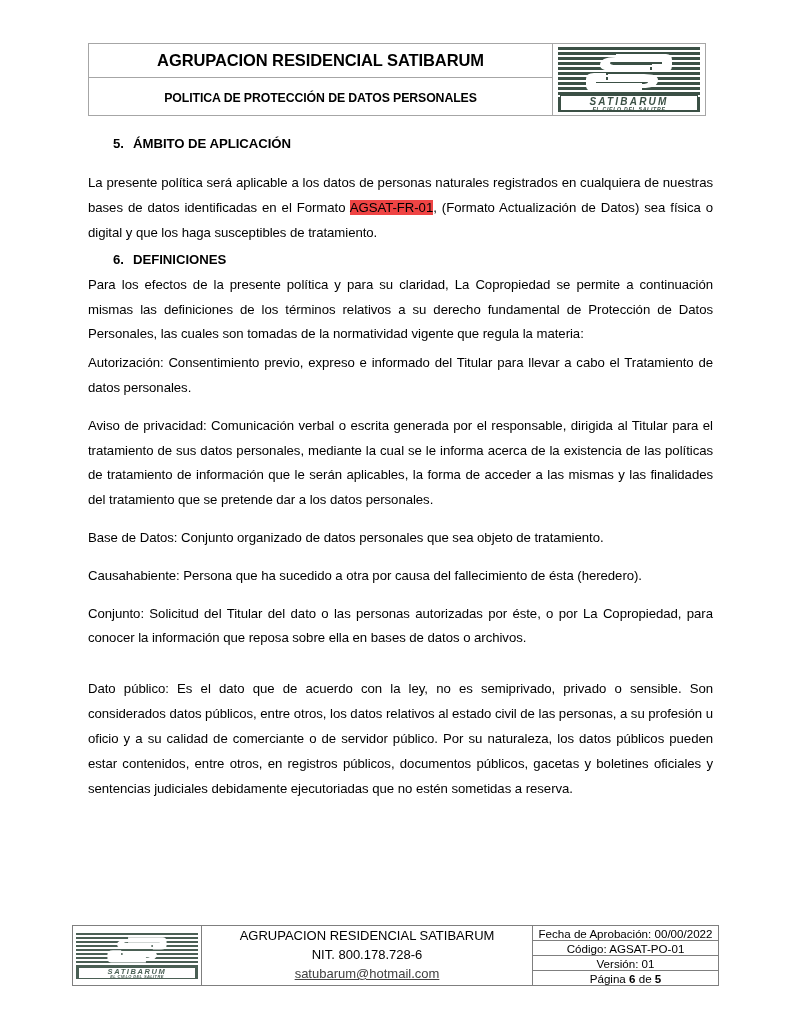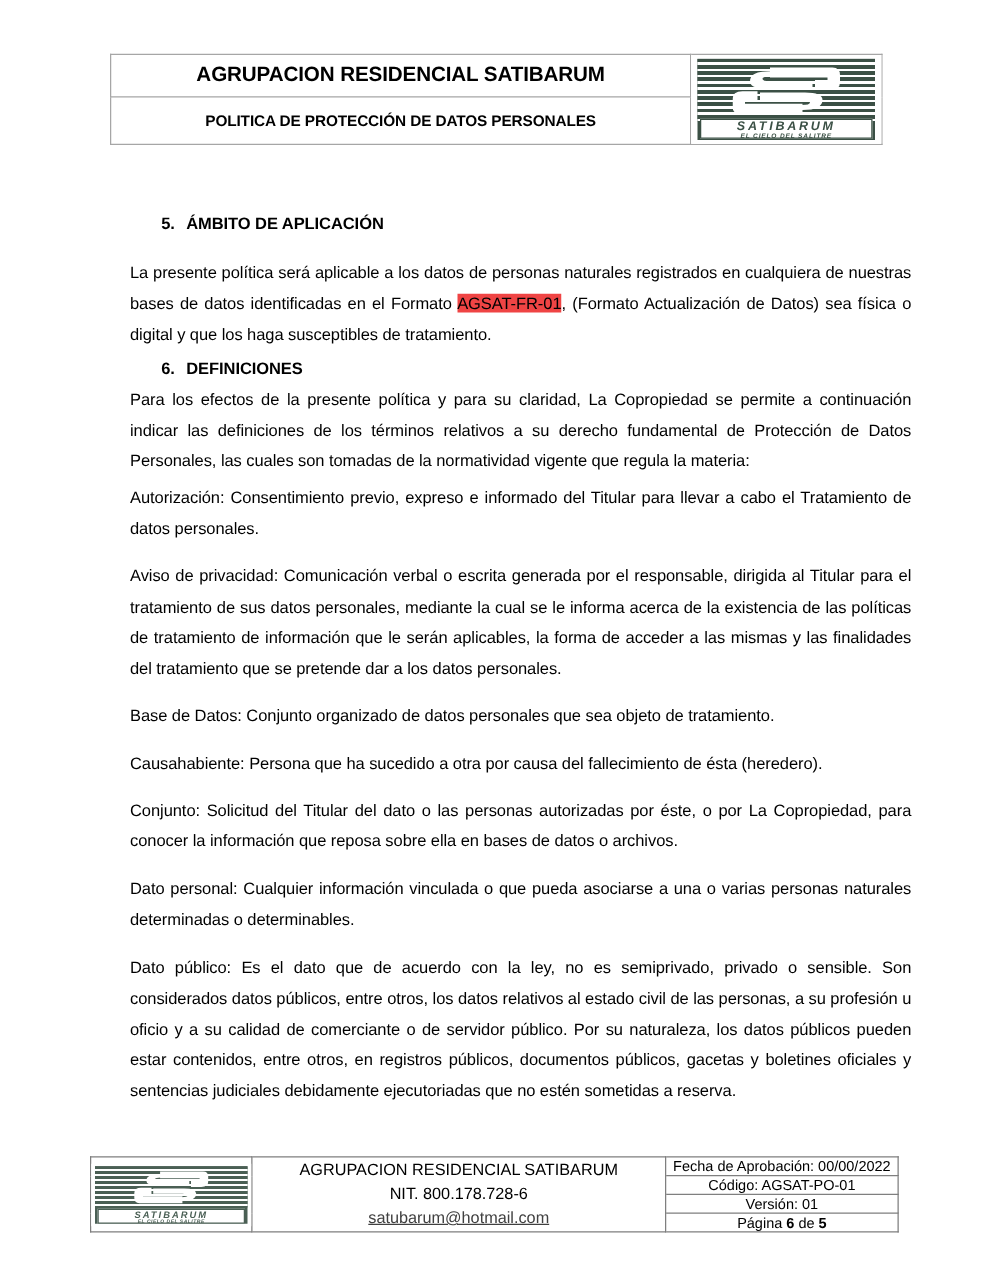--- a/index.html
+++ b/index.html
@@ -126,24 +126,23 @@
     font-weight: bold;
     font-style: italic;
     letter-spacing: 0.7px;
     color: #3b5045;
     font-family: "Liberation Sans", sans-serif;
   }
 
   
   .content {
     position: absolute;
-    left: 104px;
+    left: 88px;
     top: 134px;
     width: 625px;
-    margin-top: 35px;
   }
 
   .heading {
     font-size: 13.2px;
     font-weight: bold;
     margin: 0 0 0 0;
     padding-left: 25px;
     line-height: 1.45;
     letter-spacing: -0.05px;
   }
@@ -322,21 +321,21 @@
     <p class="body"><span>La presente política será aplicable a los datos de personas naturales registrados en cualquiera de nuestras bases de datos identificadas en el Formato </span><span class="hl">AGSAT-FR-01</span><span>, (Formato Actualización de Datos) sea física o digital y que los haga susceptibles de tratamiento.</span></p>
 
     <div class="spacer-xs"></div>
 
     <div class="heading">
       <span class="num">6.</span><span>DEFINICIONES</span>
     </div>
 
     <div class="spacer-xs"></div>
 
-    <p class="body">Para los efectos de la presente política y para su claridad, La Copropiedad se permite a continuación indicar las definiciones de los términos relativos a su derecho fundamental de Protección de Datos Personales, las cuales son tomadas de la normatividad vigente que regula la materia:</p>
+    <p class="body">Para los efectos de la presente política y para su claridad, La Copropiedad se permite a continuación mismas las definiciones de los términos relativos a su derecho fundamental de Protección de Datos Personales, las cuales son tomadas de la normatividad vigente que regula la materia:</p>
 
     <div class="spacer-xs"></div>
 
     <p class="body"><b>Autorización:</b><span> Consentimiento previo, expreso e informado del Titular para llevar a cabo el Tratamiento de datos personales.</span></p>
 
     <div class="spacer-s"></div>
 
     <p class="body"><b>Aviso de privacidad:</b><span> Comunicación verbal o escrita generada por el responsable, dirigida al Titular para el tratamiento de sus datos personales, mediante la cual se le informa acerca de la existencia de las políticas de tratamiento de información que le serán aplicables, la forma de acceder a las mismas y las finalidades del tratamiento que se pretende dar a los datos personales.</span></p>
 
     <div class="spacer-s"></div>
@@ -346,21 +345,20 @@
     <div class="spacer-s"></div>
 
     <p class="body"><b>Causahabiente:</b><span> Persona que ha sucedido a otra por causa del fallecimiento de ésta (heredero).</span></p>
 
     <div class="spacer-s"></div>
 
     <p class="body"><b>Conjunto:</b><span> Solicitud del Titular del dato o las personas autorizadas por éste, o por La Copropiedad, para conocer la información que reposa sobre ella en bases de datos o archivos.</span></p>
 
     <div class="spacer-s"></div>
 
-    <p class="body"><b>Dato personal:</b><span> Cualquier información vinculada o que pueda asociarse a una o varias personas naturales determinadas o determinables.</span></p>
 
     <div class="spacer-s"></div>
 
     <p class="body"><b>Dato público:</b><span> Es el dato que de acuerdo con la ley, no es semiprivado, privado o sensible. Son considerados datos públicos, entre otros, los datos relativos al estado civil de las personas, a su profesión u oficio y a su calidad de comerciante o de servidor público. Por su naturaleza, los datos públicos pueden estar contenidos, entre otros, en registros públicos, documentos públicos, gacetas y boletines oficiales y sentencias judiciales debidamente ejecutoriadas que no estén sometidas a reserva.</span></p>
 
   </div>
 
   <table class="footer-table">
     <tbody>
         <tr>

